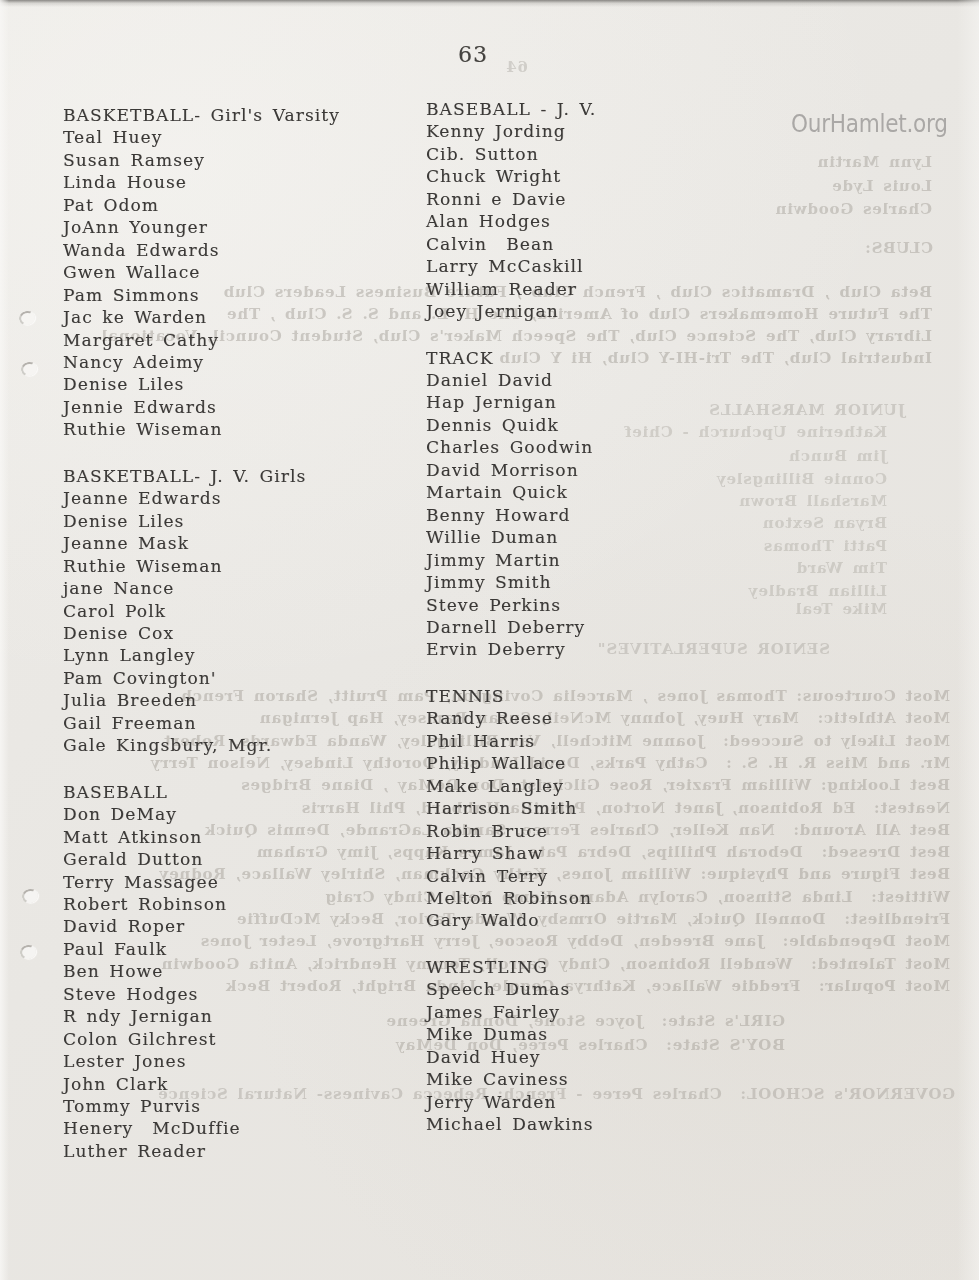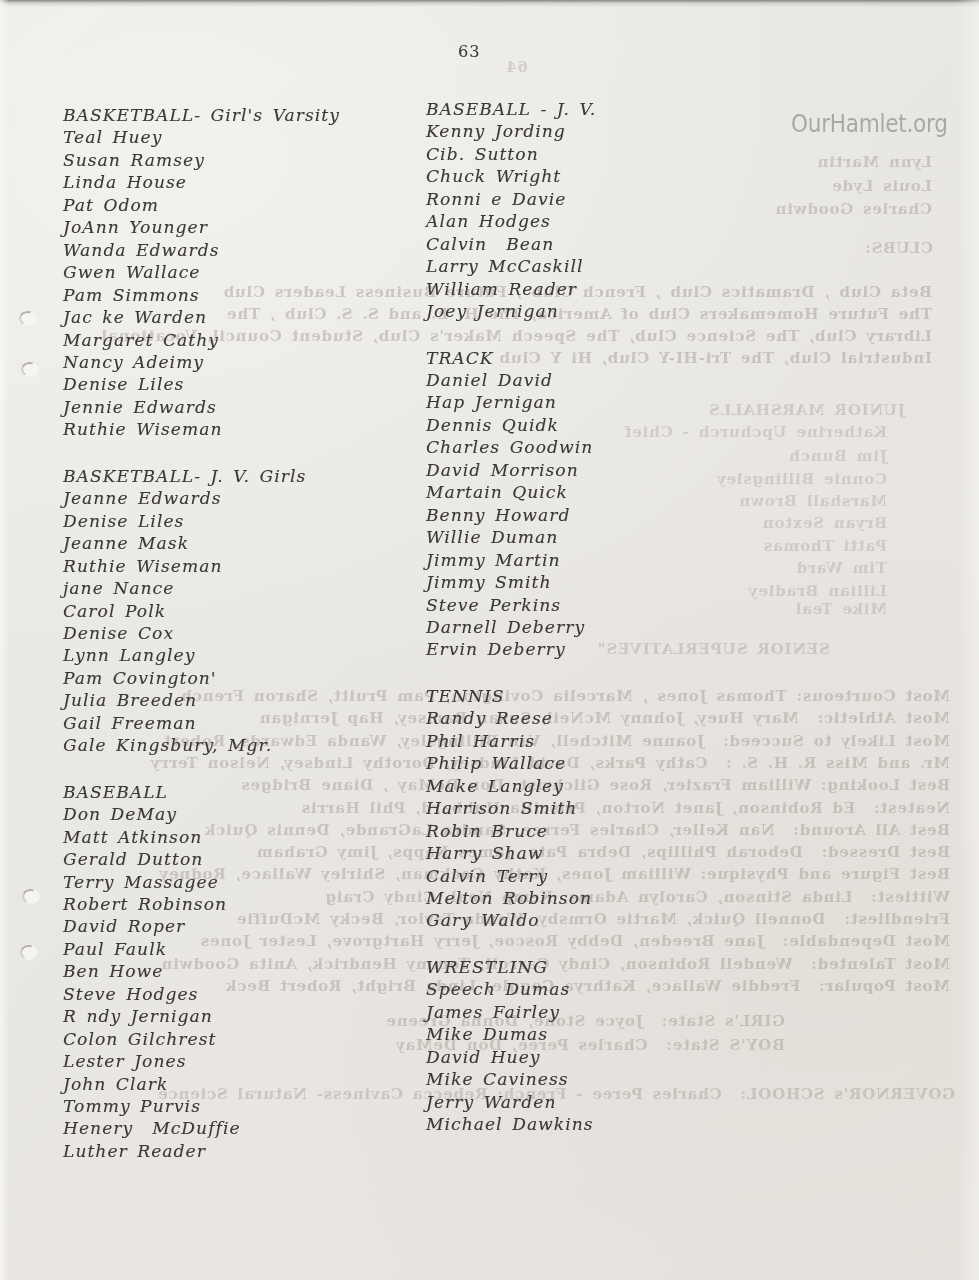--- a/index.html
+++ b/index.html
@@ -20,31 +20,31 @@
   .left-light-strip{
     position:absolute;top:0;left:0;bottom:0;width:9px;
     background:linear-gradient(to right, rgba(248,247,245,0.85), rgba(248,247,245,0));
   }
   .right-light-strip{
     position:absolute;top:0;right:0;bottom:0;width:22px;
     background:linear-gradient(to left, rgba(247,246,244,0.55), rgba(247,246,244,0));
   }
   .page-number{
     position:absolute;left:458px;top:42px;
-    font-size:16px;letter-spacing:1px;color:#454340;
+    font-size:22px;letter-spacing:1px;color:#454340;
     text-shadow:0.4px 0.4px 0.4px rgba(59,57,53,0.35);
   }
   .watermark{
     position:absolute;left:791px;top:110px;
     font-family:"DejaVu Sans","Liberation Sans",sans-serif;
     font-size:24px;color:#a5a3a1;opacity:0.92;
     transform:scaleX(0.90);transform-origin:left top;
     letter-spacing:-0.3px;
   }
-  .col{position:absolute;width:380px;font-style:italic;}
+  .col{position:absolute;width:380px;}
   #col-left{left:63px;top:104px;}
   #col-right{left:426px;top:98px;}
   .roster-section{margin-bottom:24px;}
   .line{
     font-size:17px;line-height:22.45px;
     letter-spacing:1.1px;word-spacing:3px;
     color:#3b3937;white-space:pre;
     text-shadow:0.4px 0.4px 0.5px rgba(59,57,53,0.30);
   }
   .bleed-layer{

